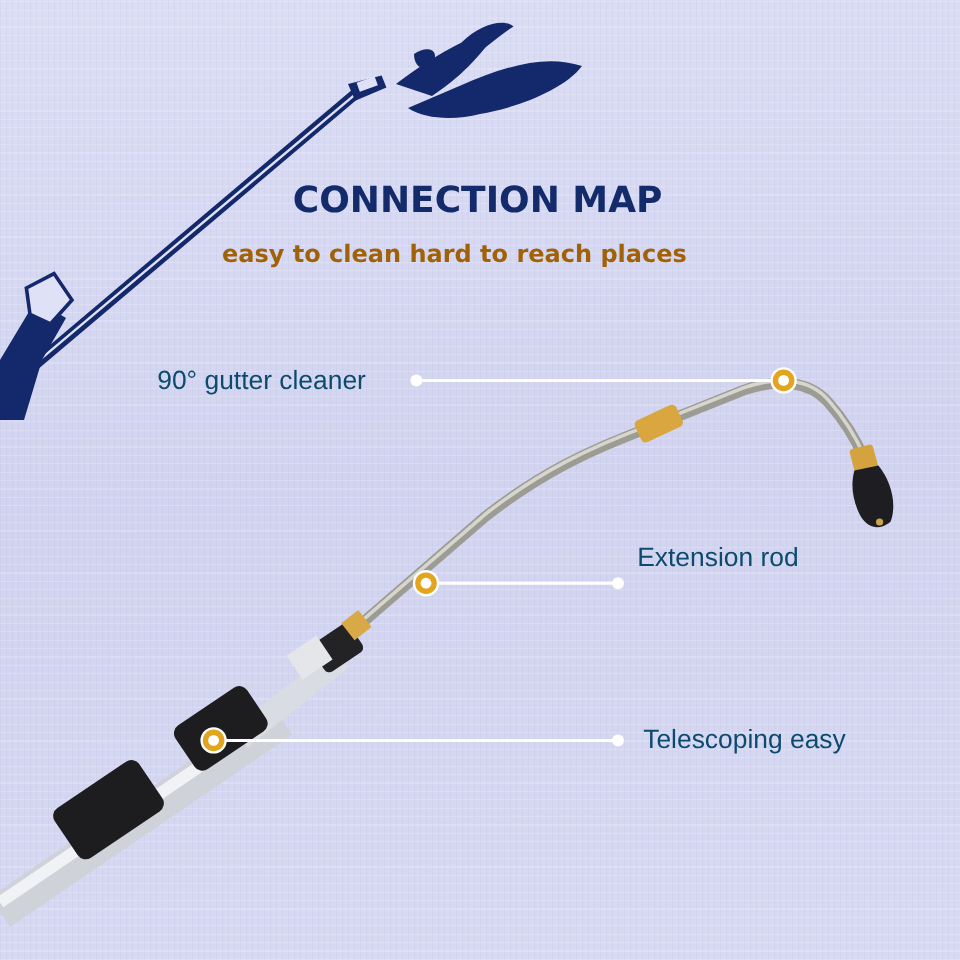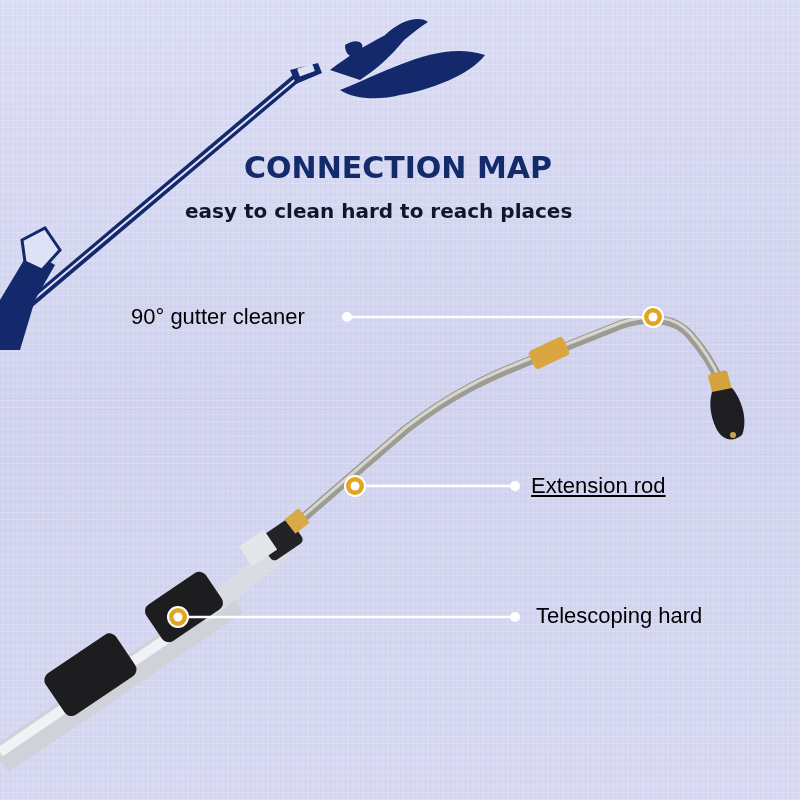--- a/index.html
+++ b/index.html
@@ -9,22 +9,22 @@
   .texture{position:absolute;inset:0;
     background:
       repeating-linear-gradient(0deg, rgba(255,255,255,0.18) 0 1px, transparent 1px 7px),
       repeating-linear-gradient(90deg, rgba(150,155,210,0.10) 0 1px, transparent 1px 5px),
       linear-gradient(175deg,#dcdef5 0%,#d2d4ef 50%,#d8daf3 100%);}
   .title{position:absolute;left:0;width:800px;top:150px;text-align:center;
     font-family:"DejaVu Sans", sans-serif;font-weight:bold;font-size:30px;
     color:#132a6b;letter-spacing:0px;margin-left:0px;}
   .title span{position:absolute;left:244px;}
   .subtitle{position:absolute;left:185px;top:199px;font-size:20px;font-weight:bold;
-    color:#0f172a;font-family:"DejaVu Sans", sans-serif;}
-  .label{position:absolute;font-family:"Liberation Sans", sans-serif;font-size:22px;color:#000000;}
+    color:#a16207;font-family:"DejaVu Sans", sans-serif;}
+  .label{position:absolute;font-family:"Liberation Sans", sans-serif;font-size:22px;color:#0c4a6e;}
   svg{position:absolute;left:0;top:0;}
 </style>
 </head>
 <body>
 
 <div class="texture"></div>
 
 <svg width="800" height="800" viewBox="0 0 800 800">
 
   <g>
@@ -85,14 +85,14 @@
     <circle cx="178" cy="617" r="4.5" fill="#ffffff"></circle>
   </g>
 </svg>
 
 <div class="title">
     <span>CONNECTION MAP</span>
   </div>
 <div class="subtitle">easy to clean hard to reach places</div>
 
 <div class="label" style="left:131px;top:304px;">90° gutter cleaner</div>
-<div class="label" style="left:531px;top:473px;text-decoration:underline;">Extension rod</div>
-<div class="label" style="left:536px;top:603px;">Telescoping hard</div>
+<div class="label" style="left:531px;top:452px;">Extension rod</div>
+<div class="label" style="left:536px;top:603px;">Telescoping easy</div>
 
 </body></html>

